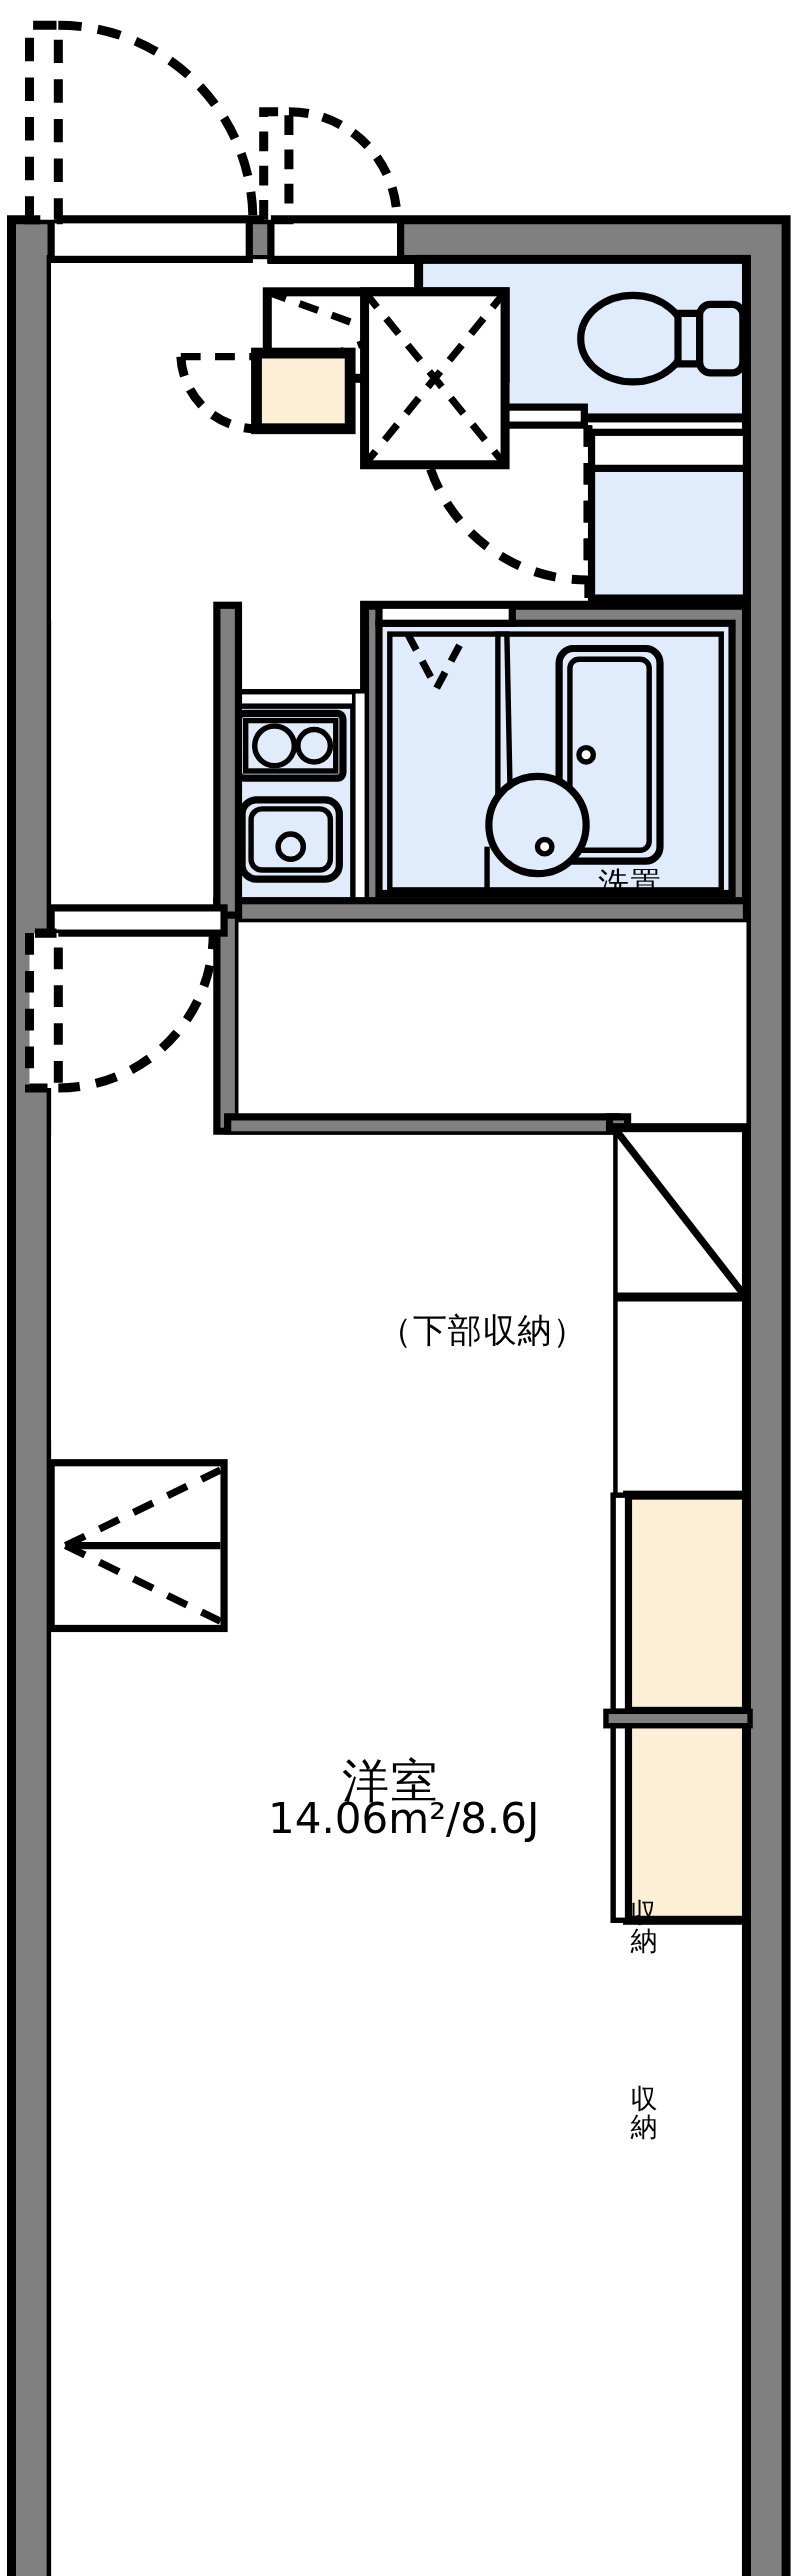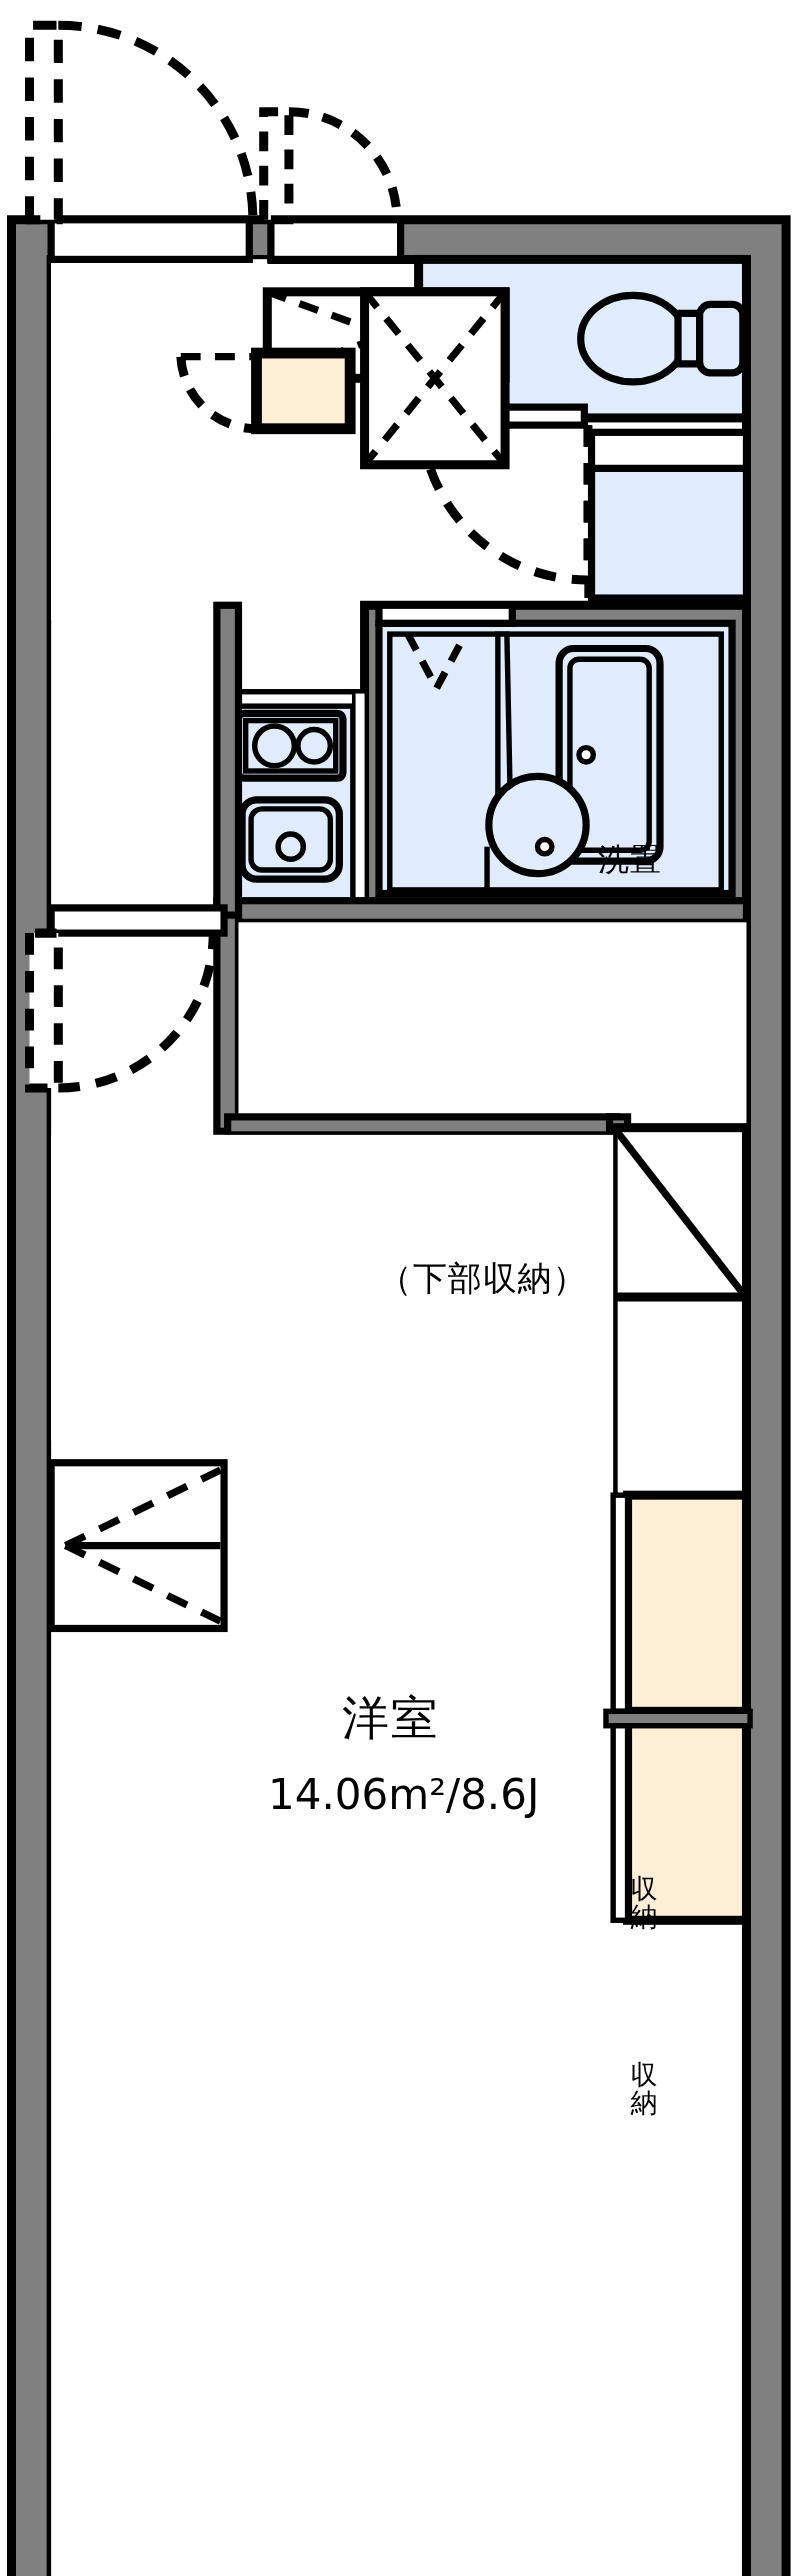--- a/index.html
+++ b/index.html
@@ -1,19 +1,19 @@
 <!DOCTYPE html>
 <html style="font-size:14.5px"><head>
 <meta charset="utf-8">
 <style>
   html,body{margin:0;padding:0;background:#ffffff;}
   body{font-family:"Liberation Sans","DejaVu Sans",sans-serif;}
   #stage{position:relative;width:812px;height:2576px;background:#ffffff;overflow:hidden;}
   #plan{position:absolute;left:0;top:0;width:812px;height:2576px;}
-  .lbl{position:absolute;color:#000;white-space:nowrap;font-family:"DejaVu Sans","Liberation Sans",sans-serif;}
+  .lbl{position:absolute;color:#000;white-space:nowrap;font-family:"DejaVu Sans","Liberation Sans",sans-serif;margin-top:24px;}
   .lbl-room-name{font-size:47px;letter-spacing:1.8px;}
   .lbl-room-area{font-size:42px;letter-spacing:0px;}
   .lbl-bed1{font-size:34px;letter-spacing:0.9px;}
   .lbl-bed2{font-size:34px;letter-spacing:0.9px;}
   .lbl-wash{font-size:31px;letter-spacing:0.9px;}
   .lbl-closet{font-size:27px;line-height:1.05;text-align:center;width:40px;}
 </style>
 </head>
 <body>
 
@@ -183,25 +183,25 @@
     </g>
 
     <g>
       <rect x="58" y="2282" width="220" height="14" fill="#ffffff" stroke="#000000" stroke-width="4"></rect>
       <path d="M 160 2276 L 160 2306" stroke="#000000" stroke-width="4"></path>
     </g>
 
   </svg>
 
 
-  <div class="lbl lbl-bed2" style="left:378px; top:1256px;">（下部収納）</div>
+  <div class="lbl lbl-bed2" style="left:378px; top:1284px;">（下部収納）</div>
 
   <div class="lbl lbl-wash" style="left:598px; top:839px;">洗置</div>
 
-  <div class="lbl lbl-room-name" style="left:342px; top:1687px;font-family:Liberation Mono, monospace;">洋室</div>
+  <div class="lbl lbl-room-name" style="left:342px; top:1726px;font-family:Liberation Mono, monospace;">洋室</div>
 
   <div class="lbl lbl-room-area" style="left:268px; top:1770px;">14.06m²/8.6J</div>
 
   <div class="lbl lbl-closet" style="left:624px; top:1875px;">
       <div>収</div>
       <div>納</div>
     </div>
 
   <div class="lbl lbl-closet" style="left:624px; top:2061px;">
       <div>収</div>

